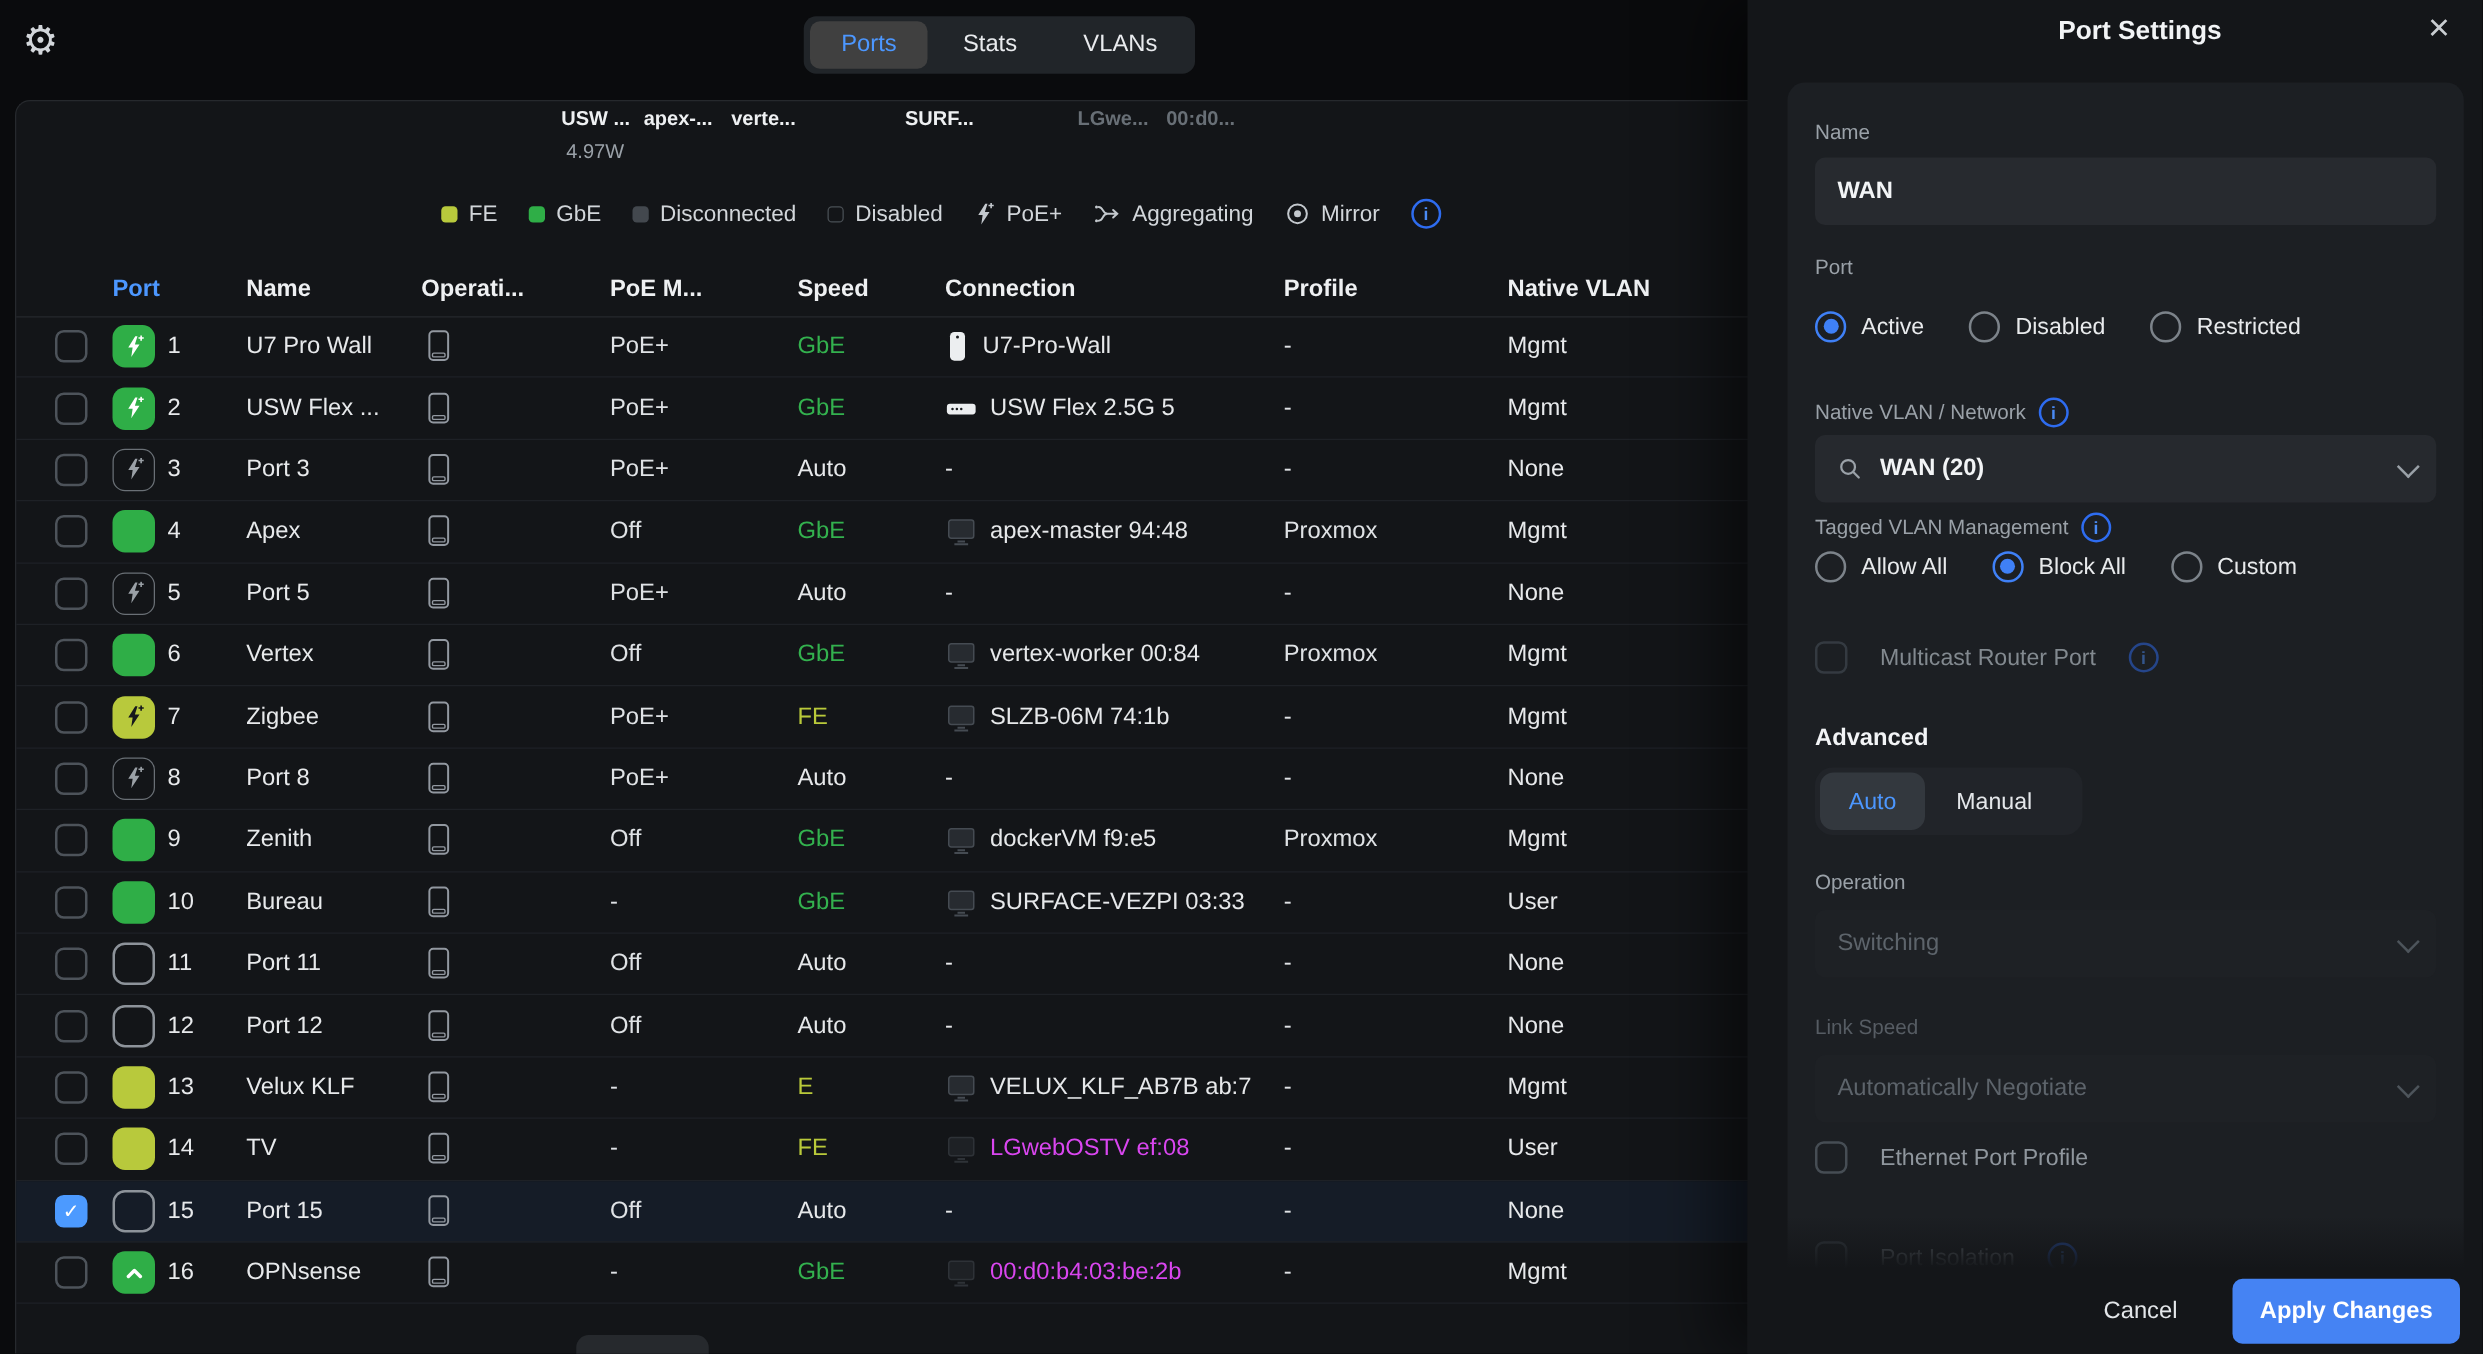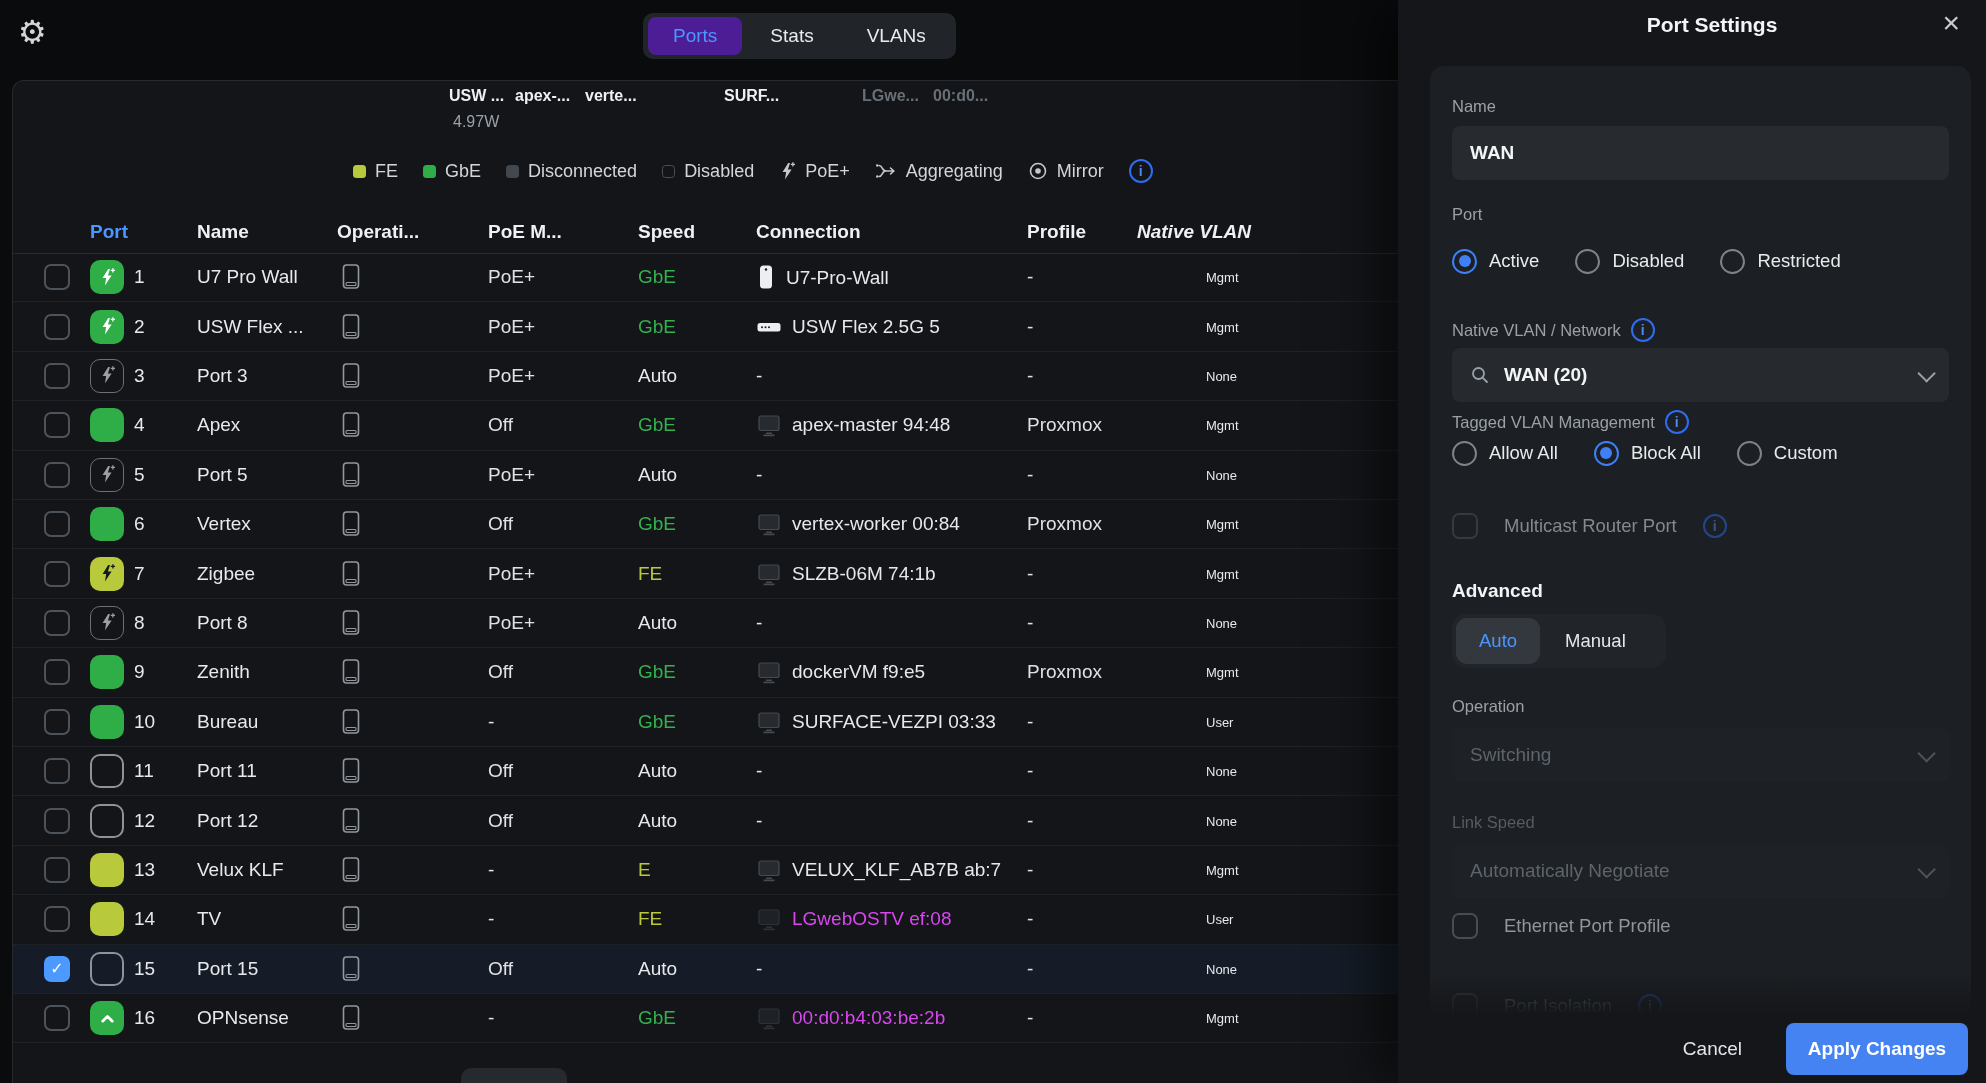--- a/index.html
+++ b/index.html
@@ -3,21 +3,21 @@
 <meta charset="utf-8">
 <style>
   html,body{margin:0;padding:0;background:#0a0b0d;}
   body{width:1986px;height:1083px;overflow:hidden;font-family:"Liberation Sans","DejaVu Sans",sans-serif;color:#e7e9eb;}
   .stage{position:relative;width:1986px;height:1083px;}
 
   
   .gear{position:absolute;left:18px;top:16px;font-size:32px;color:#d2d6da;line-height:1;cursor:default;}
   .tabs{position:absolute;left:643px;top:13px;height:46px;background:#212529;border-radius:10px;display:flex;align-items:center;padding:0 5px;gap:3px;box-sizing:border-box;}
   .tab{padding:0 25px;height:38px;display:flex;align-items:center;border-radius:8px;color:#e9ebee;font-size:19px;}
-  .tab.active{background:#4c1d95;color:#4c97ff;}
+  .tab.active{background:#404040;color:#4c97ff;}
 
   
   .card{position:absolute;left:12px;top:80px;width:1972px;height:1003px;background:#131518;border-top:1px solid #26292d;border-left:1px solid #26292d;border-top-left-radius:12px;box-sizing:border-box;}
   .devlabel{position:absolute;top:6px;font-size:16px;font-weight:700;color:#eef0f2;white-space:nowrap;}
   .devlabel.dim{color:#686f76;}
   .powerlabel{position:absolute;left:440px;top:32px;font-size:16px;color:#9aa1a8;}
 
   
   .legend{position:absolute;left:340px;top:78px;display:flex;align-items:center;gap:25px;font-size:18px;color:#d2d6da;}
   .lgitem{display:flex;align-items:center;gap:9px;}
@@ -28,21 +28,21 @@
   
   .thead{position:absolute;left:0;top:134px;width:1973px;height:38px;border-bottom:1px solid #26292d;font-weight:700;font-size:19px;color:#eef0f2;}
   .thead span{position:absolute;top:6px;}
   .th-port{left:77px;color:#4c97ff;}
   .th-name{left:184px;}
   .th-oper{left:324px;}
   .th-poe{left:475px;}
   .th-speed{left:625px;}
   .th-conn{left:743px;}
   .th-profile{left:1014px;}
-  .th-vlan{left:1124px;font-style:italic;}
+  .th-vlan{left:1193px;}
 
   .trow{position:absolute;left:0;width:1973px;height:49.4px;border-bottom:1px solid #1e2126;box-sizing:border-box;}
   .trow.sel{background:#151c27;}
   .trow > *{position:absolute;top:50%;transform:translateY(-50%);}
   .cb{left:31px;width:26px;height:26px;border-radius:7px;border:2px solid #4d535a;box-sizing:border-box;background:transparent;display:flex;align-items:center;justify-content:center;}
   .cb.on{background:#4c9aff;border-color:#4c9aff;color:#fff;font-size:16px;font-weight:700;}
   .picon{left:77px;width:34px;height:34px;border-radius:10px;display:flex;align-items:center;justify-content:center;box-sizing:border-box;}
   .picon.bg-green{background:#2fae47;}
   .picon.bg-fe{background:#b8c93c;}
   .picon.outline-dim{border:1.5px solid #6a7076;}
@@ -51,21 +51,21 @@
   .pname{left:184px;font-size:19px;color:#e7e9eb;white-space:nowrap;}
   .devicon{left:326px;display:flex;}
   .poe{left:475px;font-size:19px;color:#dfe2e5;}
   .speed{left:625px;font-size:19px;}
   .speed.green{color:#33b14e;}
   .speed.yellow{color:#b9c93a;}
   .speed.white{color:#e6e8ea;}
   .conncell{left:743px;display:flex;align-items:center;gap:10px;font-size:19px;color:#e6e8ea;white-space:nowrap;}
   .conncell.dimtext{color:#d946ef;}
   .profile{left:1014px;font-size:19px;color:#dfe2e5;}
-  .vlan{left:1193px;font-size:13px;color:#e7e9eb;}
+  .vlan{left:1193px;font-size:19px;color:#e7e9eb;}
   .stub{position:absolute;left:448px;top:987px;width:106px;height:16px;background:#26292d;border-radius:10px 10px 0 0;}
 
   
   .panel{position:absolute;left:1398px;top:0;width:588px;height:1083px;background:#141619;box-shadow:-24px 0 48px rgba(0,0,0,.5);}
   .ptitle{position:absolute;left:0;top:13px;width:100%;text-align:center;font-size:21px;font-weight:700;color:#f2f4f6;margin-left:20px;}
   .pclose{position:absolute;right:26px;top:8px;font-size:30px;color:#c9cdd1;line-height:1;cursor:default;}
   .pcard{position:absolute;left:32px;top:66px;width:541px;height:1017px;background:#1c1f23;border-radius:14px 14px 0 0;padding:30px 22px 0 22px;box-sizing:border-box;overflow:hidden;}
   .plabel{font-size:16.5px;color:#9aa1a8;height:20px;display:flex;align-items:center;gap:10px;}
   .plabel.dim{color:#565c63;}
   .pinput{margin-top:10px;height:54px;background:#272a2f;border-radius:8px;display:flex;align-items:center;padding:0 18px;font-size:19px;color:#f2f4f6;font-weight:600;box-sizing:border-box;}

